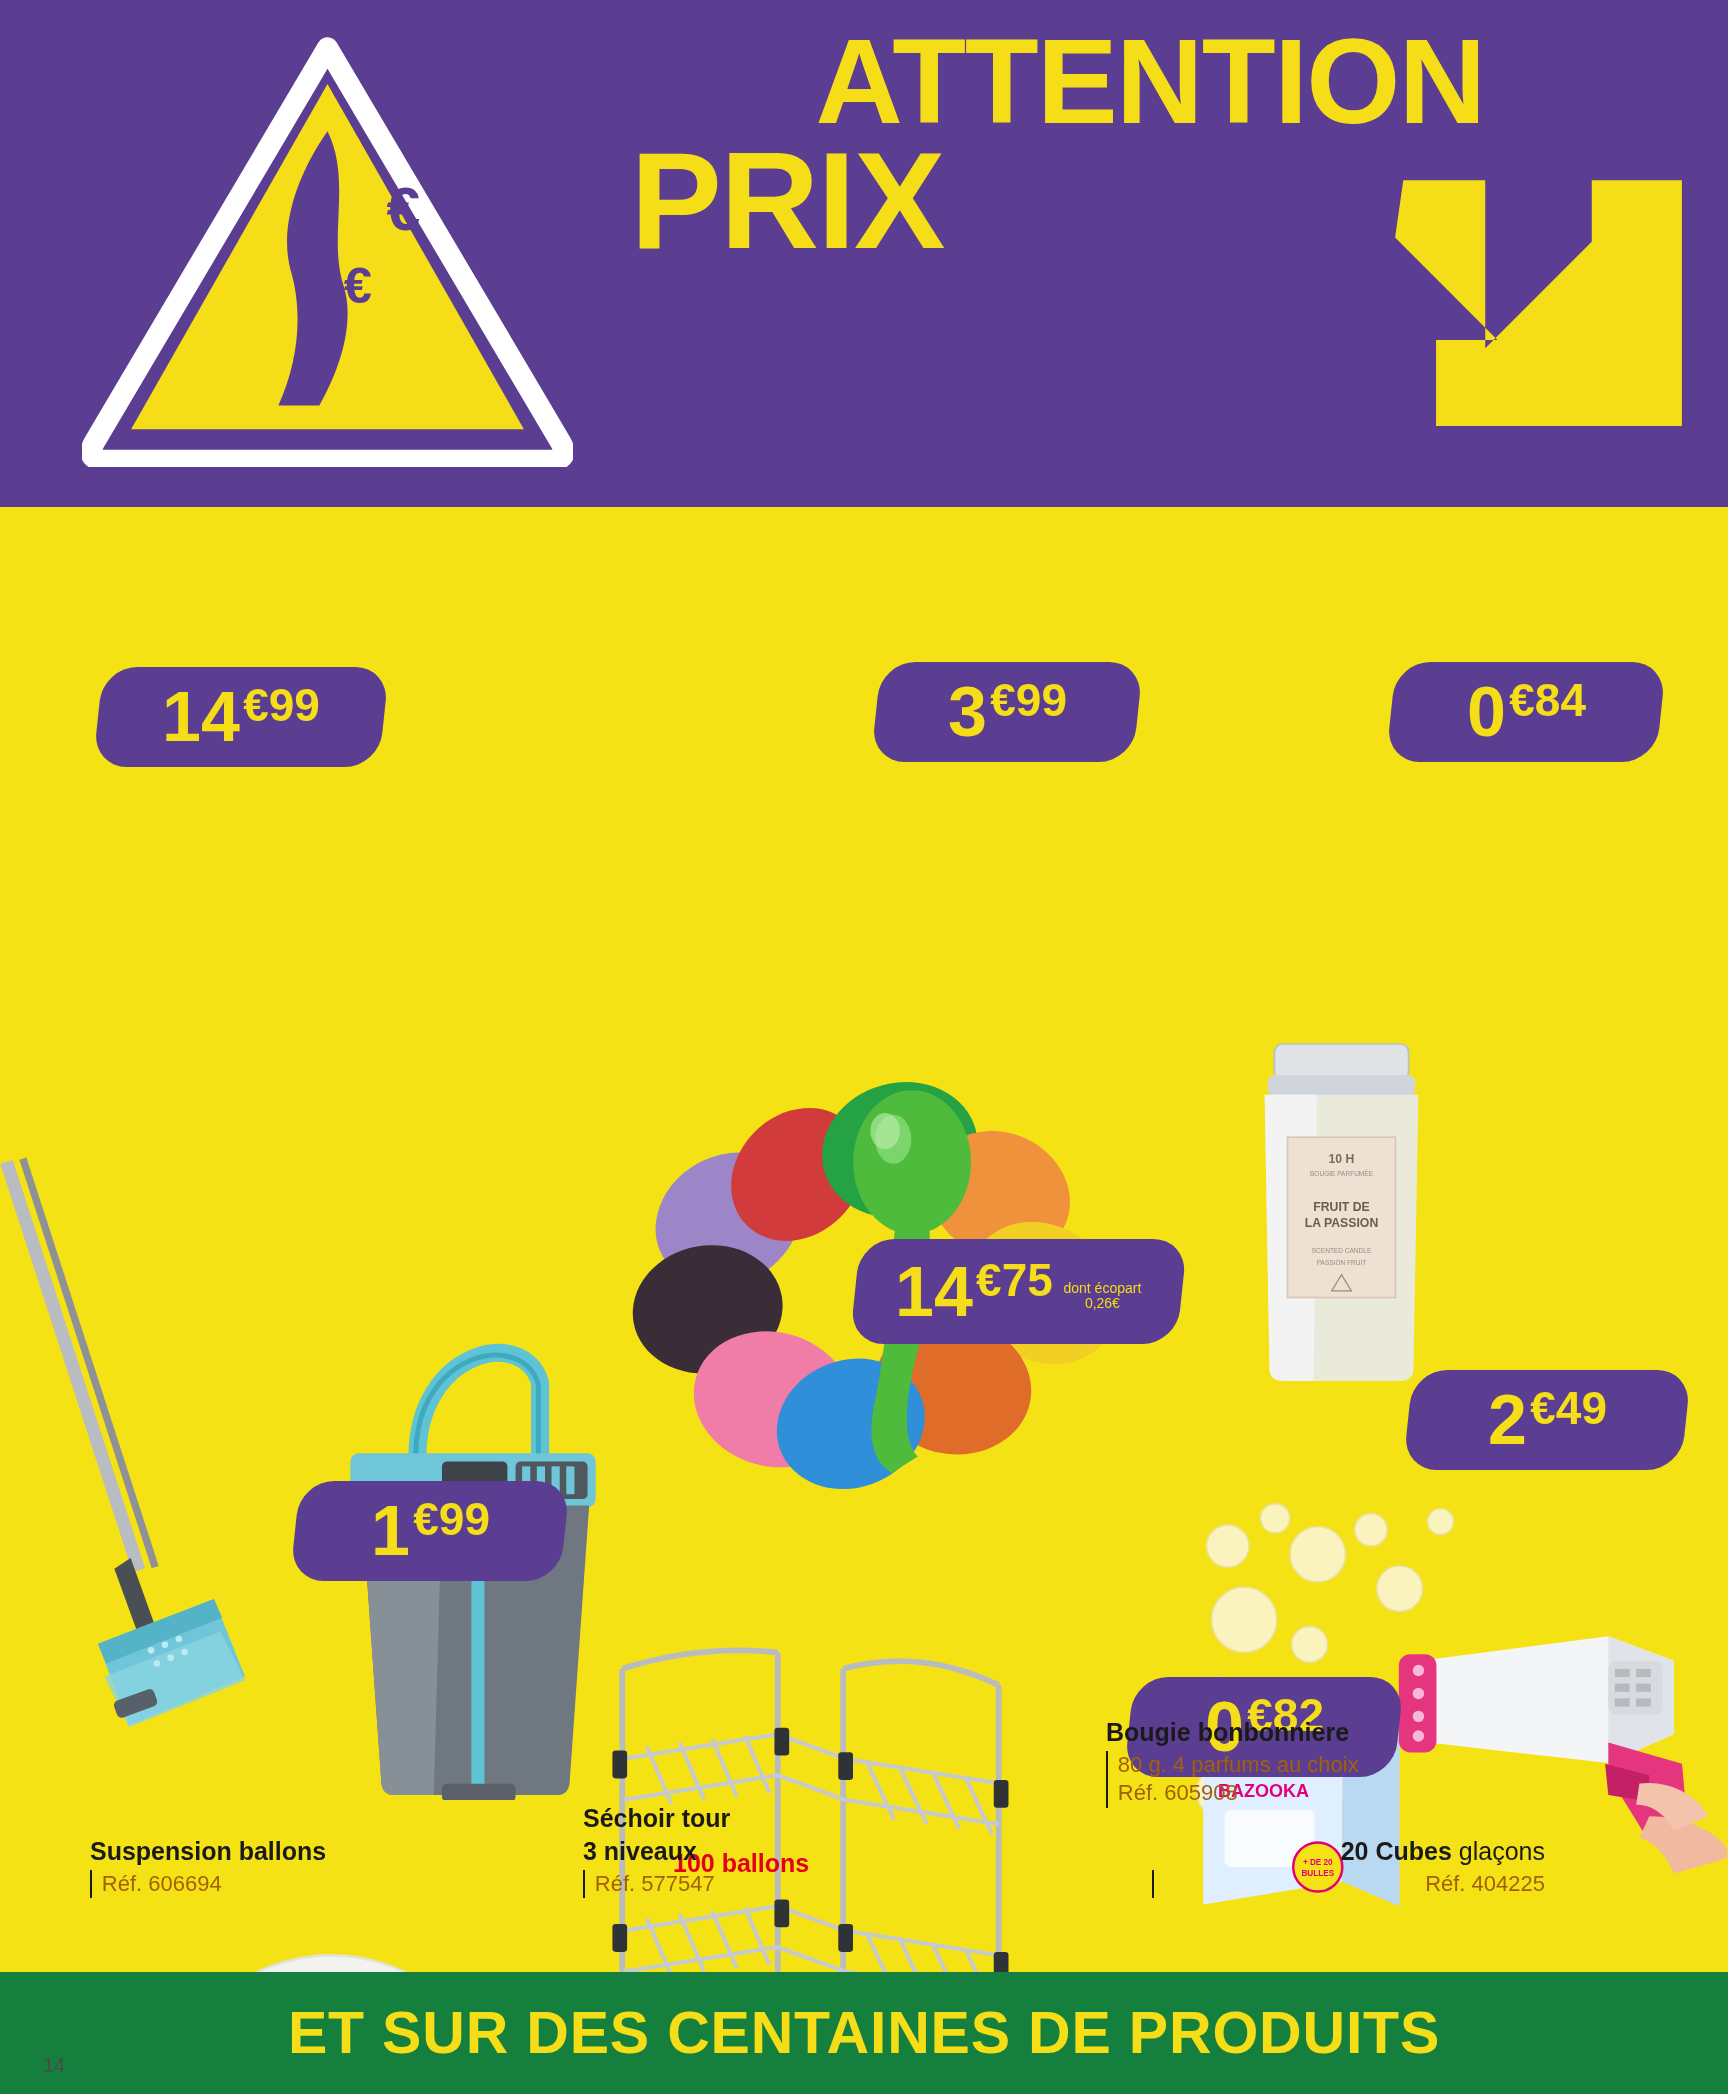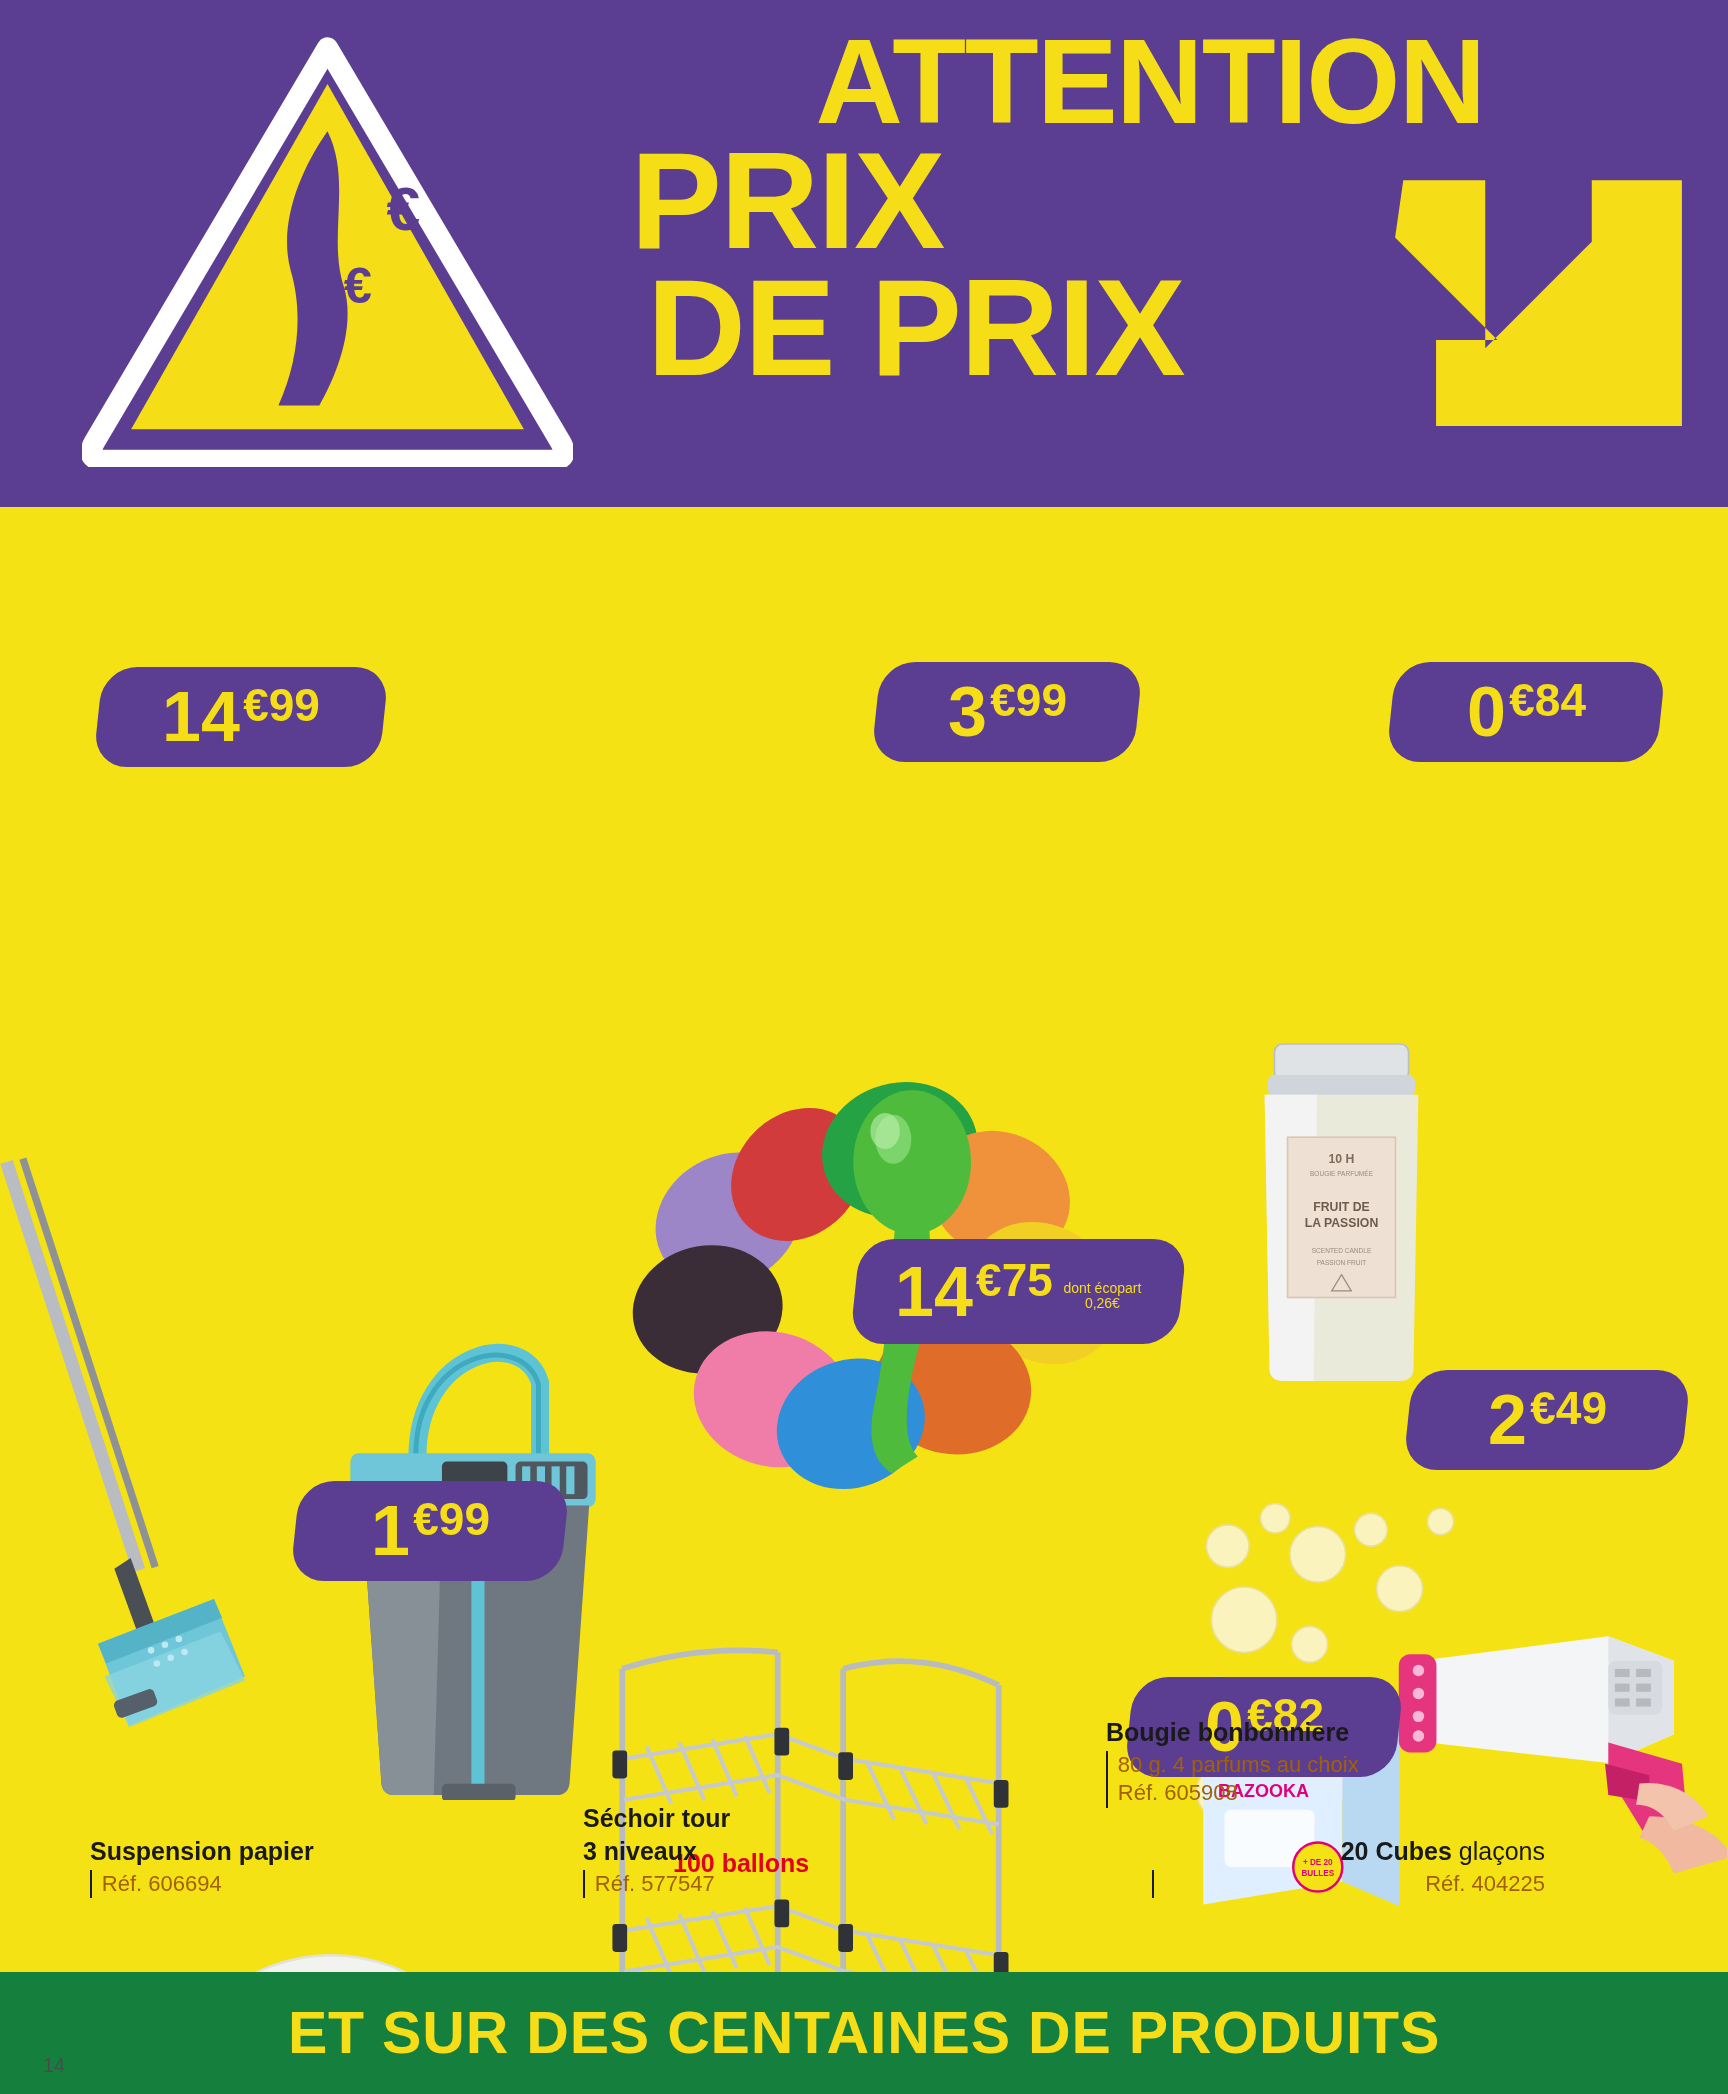--- a/index.html
+++ b/index.html
@@ -228,21 +228,20 @@
         <path d="M300 120 C330 180 300 250 320 310 C335 360 310 420 290 455 L240 455 C265 400 270 340 255 290 C240 235 265 170 300 120 Z" fill="#5b3d92"></path>
         <text x="372" y="240" font-family="'Liberation Sans', sans-serif" font-size="74" font-weight="bold" fill="#5b3d92">€</text>
         <text x="320" y="330" font-family="'Liberation Sans', sans-serif" font-size="62" font-weight="bold" fill="#5b3d92">€</text>
         <text x="258" y="420" font-family="'Liberation Sans', sans-serif" font-size="56" font-weight="bold" fill="#5b3d92">€</text>
       </svg>
     </div>
 
     <div class="header-title">
       <span class="l1">ATTENTION</span>
       <span class="l2">PRIX</span>
-      <span class="l3">DE PRIX</span>
     </div>
 
     <div class="arrow-down">
       <svg width="295" height="295" viewBox="0 0 360 360">
         <path d="M20 0 L120 0 L120 205 L250 75 L250 0 L360 0 L360 300 L60 300 L60 195 L135 195 L10 70 Z" fill="#f5dd18" transform="translate(-5,10) rotate(0)"></path>
       </svg>
     </div>
   </div>
 
   <div class="body-yellow">
@@ -566,21 +565,21 @@
         <div>Réf. 605908</div>
       </div>
     </div>
 
     <div class="caption" style="left:581px; top:2132px; width:327px;">
     </div>
 
   </div>
 
   <div class="caption" style="left:90px; top:1837px; width:360px;">
-    <div class="title">Suspension papier</div>
+    <div class="title">Suspension ballons</div>
     <div class="meta">
       <div>Réf. 606694</div>
     </div>
   </div>
 
   <div class="caption" style="left:583px; top:1804px; width:344px;">
     <div class="title">Séchoir tour</div>
     <div class="title">3 niveaux</div>
     <div class="meta">
       <div>Réf. 577547</div>

